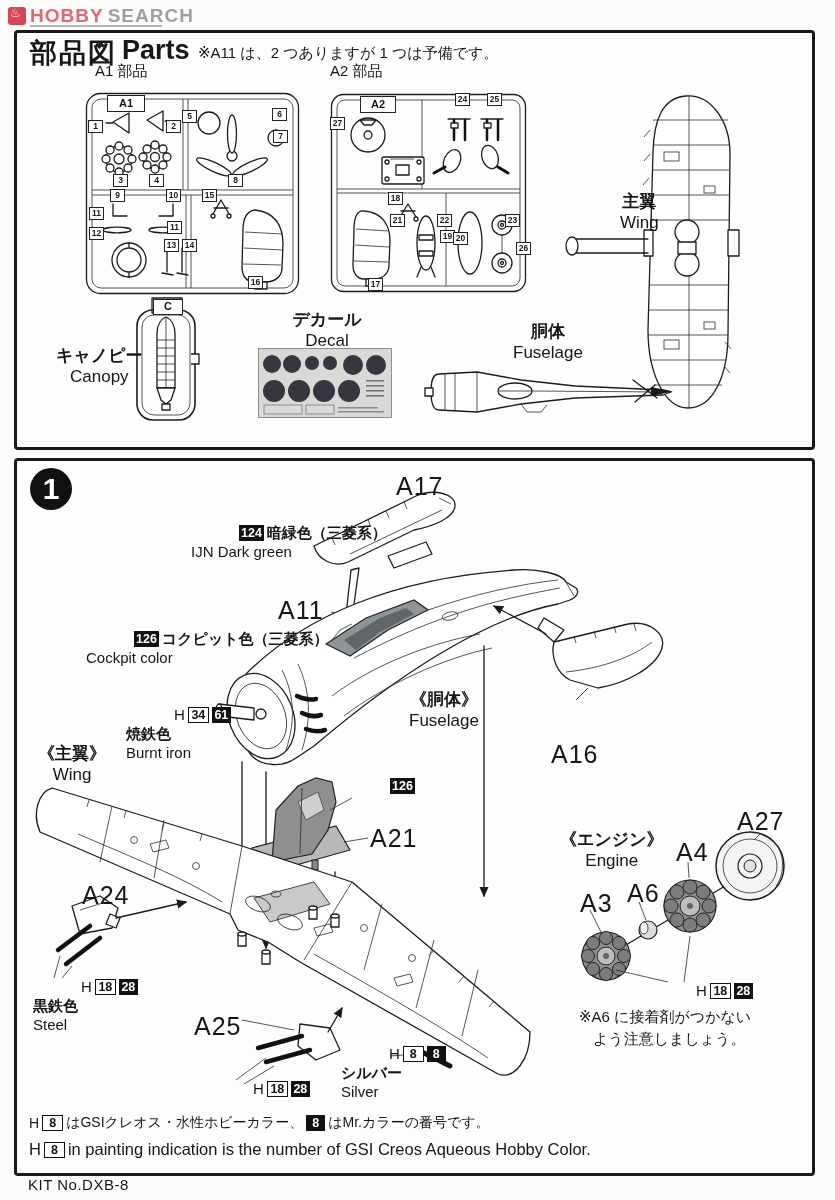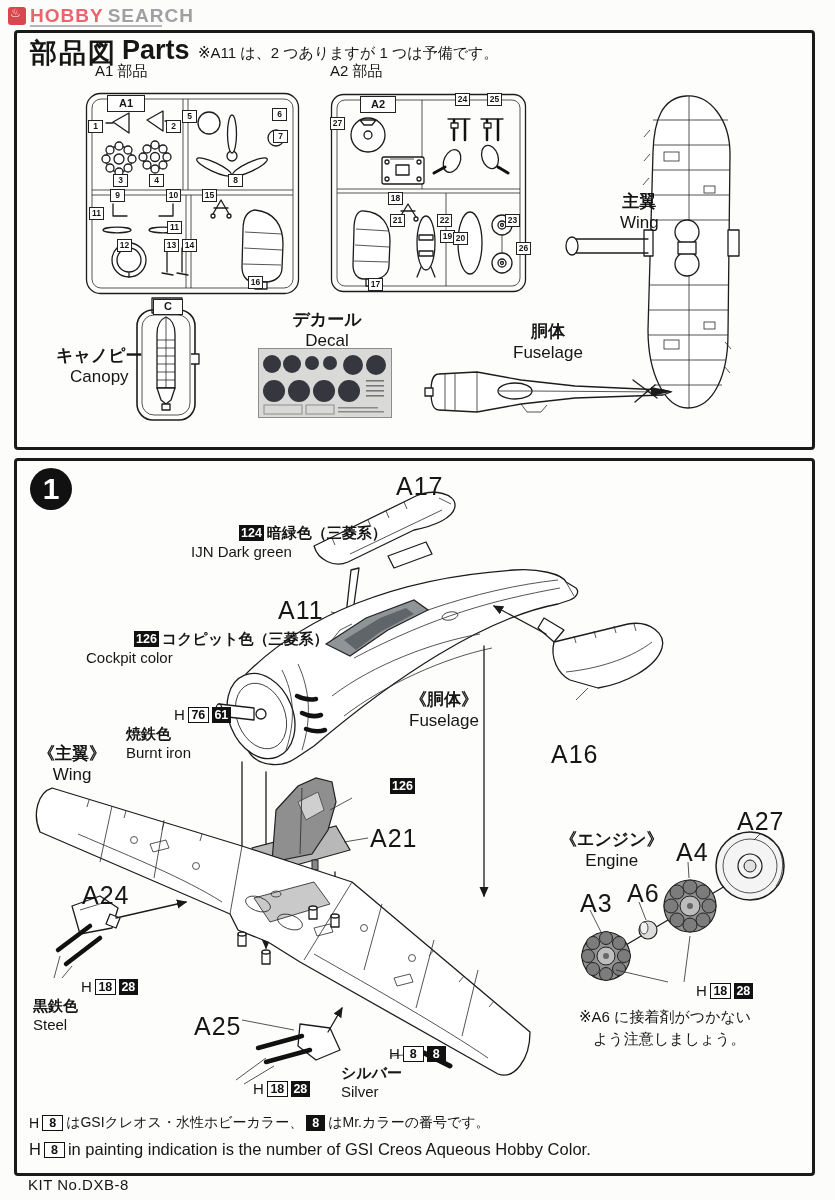--- a/index.html
+++ b/index.html
@@ -143,21 +143,21 @@
         <div class="tag" style="left: 97px; top: 18px;"><span>5</span></div>
         <div class="tag" style="left: 187px; top: 16px;"><span>6</span></div>
         <div class="tag" style="left: 188px; top: 38px;"><span>7</span></div>
         <div class="tag" style="left: 28px; top: 82px;"><span>3</span></div>
         <div class="tag" style="left: 64px; top: 82px;"><span>4</span></div>
         <div class="tag" style="left: 143px; top: 82px;"><span>8</span></div>
         <div class="tag" style="left: 25px; top: 97px;"><span>9</span></div>
         <div class="tag" style="left: 81px; top: 97px;"><span>10</span></div>
         <div class="tag" style="left: 4px; top: 115px;"><span>11</span></div>
         <div class="tag" style="left: 82px; top: 129px;"><span>11</span></div>
-        <div class="tag" style="left: 4px; top: 147px; margin-left: 28px;"><span>12</span></div>
+        <div class="tag" style="left: 4px; top: 135px;"><span>12</span></div>
         <div class="tag" style="left: 79px; top: 147px;"><span>13</span></div>
         <div class="tag" style="left: 97px; top: 147px;"><span>14</span></div>
         <div class="tag" style="left: 117px; top: 97px;"><span>15</span></div>
         <div class="tag" style="left: 163px; top: 184px;"><span>16</span></div>
       </div>
 </div>
 
 <div class="abs" style="left:330px;top:93px;width:197px;height:200px;">
   <svg width="197" height="200" viewBox="0 0 197 200">
     <rect class="ln" x="1.5" y="1.5" width="194" height="197" rx="12"></rect>
@@ -585,21 +585,21 @@
   <div class="cen">Cockpit color</div>
 </div>
 <div class="callout" style="left:342px;top:778px;">
   <div class="crow">
         <span class="cbox black">126</span>
       </div>
 </div>
 <div class="callout" style="left:126px;top:706px;">
   <div class="crow">
         <span class="cpre">H</span>
-        <span class="cbox outline">76</span>
+        <span class="cbox outline">34</span>
         <span class="cbox black">61</span>
       </div>
   <div class="cjp">焼鉄色</div>
   <div class="cen">Burnt iron</div>
 </div>
 <div class="callout" style="left:33px;top:978px;">
   <div class="crow">
         <span class="cpre">H</span>
         <span class="cbox outline">18</span>
         <span class="cbox black">28</span>

